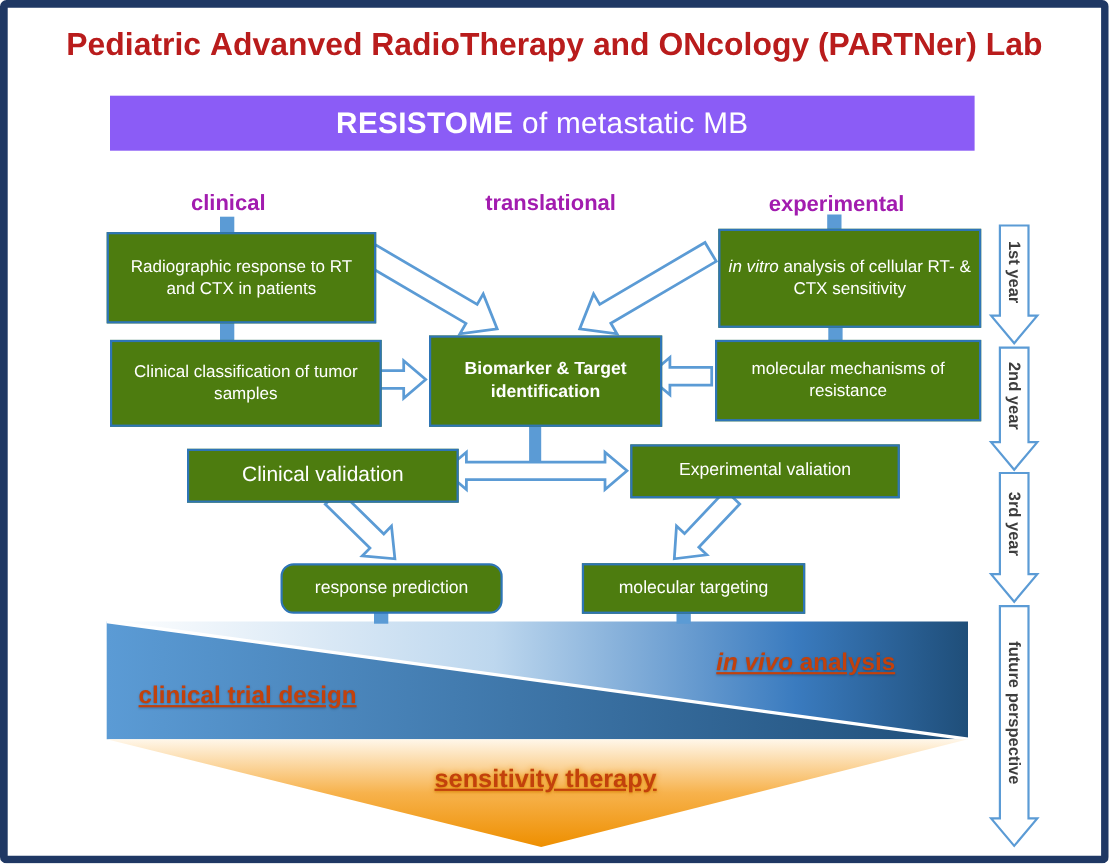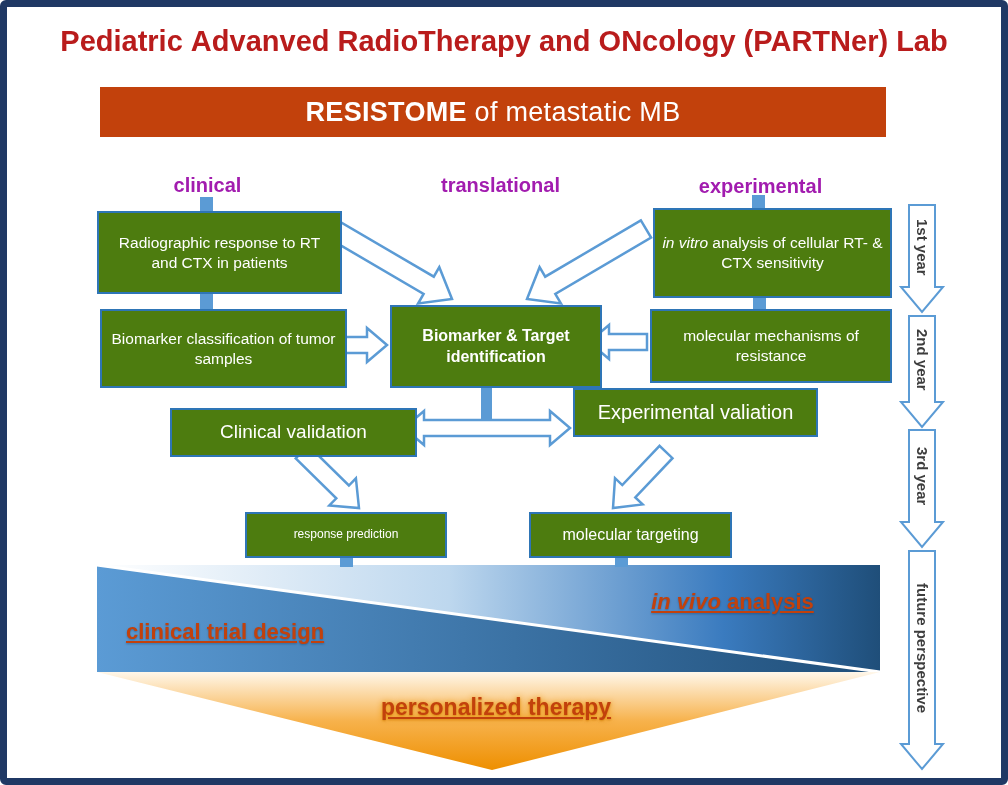--- a/index.html
+++ b/index.html
@@ -3,36 +3,36 @@
 <meta charset="utf-8">
 <style>
   html,body{margin:0;padding:0;}
   body{width:1008px;height:785px;font-family:"Liberation Sans",sans-serif;background:#ffffff;}
   .stage{position:relative;width:1008px;height:785px;background:#ffffff;overflow:hidden;}
   .frame{position:absolute;inset:0;border:7px solid #1f3864;border-radius:6px;pointer-events:none;z-index:50;}
   .gfx{position:absolute;left:0;top:0;z-index:1;}
   .abs{position:absolute;z-index:2;}
   .title{left:30px;top:25px;width:948px;text-align:center;font-size:29px;font-weight:600;color:#b91c1c;line-height:1.15;}
   .title .tb{font-weight:800;}
-  .banner{left:100px;top:87px;width:786px;height:50px;background:#c2410c;color:#ffffff;display:flex;align-items:center;justify-content:center;font-size:27px;letter-spacing:.3px;}
+  .banner{left:100px;top:87px;width:786px;height:50px;background:#8b5cf6;color:#ffffff;display:flex;align-items:center;justify-content:center;font-size:27px;letter-spacing:.3px;}
   .banner span{white-space:pre;}
   .banner .bold{font-weight:700;}
   .col-label{font-size:20px;font-weight:700;color:#a21caf;text-align:center;}
   #col-clinical{left:145px;top:174px;width:125px;}
   #col-translational{left:418px;top:174px;width:165px;}
   #col-experimental{left:678px;top:175px;width:165px;}
   .box{background:#4d7c0f;border:2px solid #2e75b6;color:#ffffff;display:flex;align-items:center;justify-content:center;text-align:center;font-size:15.5px;line-height:1.28;padding:2px 6px;}
   #box-radiographic{left:97px;top:211px;width:229px;height:75px;}
   #box-classification{left:100px;top:309px;width:231px;height:71px;}
   #box-biomarker{left:390px;top:305px;width:196px;height:75px;font-weight:700;font-size:16px;}
   #box-invitro{left:653px;top:208px;width:223px;height:82px;}
   #box-mechanisms{left:650px;top:309px;width:226px;height:66px;}
   #box-clinical-validation{left:170px;top:408px;width:231px;height:41px;font-size:19px;}
-  #box-experimental-validation{left:573px;top:388px;width:229px;height:41px;font-size:20px;}
-  #box-response-prediction{left:245px;top:512px;width:186px;height:38px;font-size:12px;}
+  #box-experimental-validation{left:573px;top:404px;width:229px;height:41px;font-size:16px;}
+  #box-response-prediction{left:255px;top:512px;width:186px;height:38px;font-size:16px;border-radius:12px;}
   #box-molecular-targeting{left:529px;top:512px;width:187px;height:38px;font-size:16px;text-align:center;}
   .ital{font-style:italic;}
   .tl{position:absolute;left:902px;width:40px;writing-mode:vertical-rl;display:flex;align-items:center;justify-content:center;font-size:15px;font-weight:600;color:#3d3d3d;z-index:3;}
   #tl-0{top:208px;height:78px;}
   #tl-1{top:318px;height:84px;}
   #tl-2{top:432px;height:88px;}
   #tl-3{top:552px;height:192px;}
   .funnel-text{color:#c2410c;font-weight:700;z-index:3;text-decoration:underline;}
   #invivo{left:600px;top:589px;width:265px;text-align:center;font-size:22px;text-shadow:0 1px 2px rgba(0,40,80,.35);}
   #ctd{left:126px;top:619px;font-size:22px;text-shadow:0 1px 2px rgba(0,40,80,.35);}
@@ -100,21 +100,21 @@
     </div>
 
   <div class="abs col-label" id="col-clinical">clinical</div>
   <div class="abs col-label" id="col-translational">translational</div>
   <div class="abs col-label" id="col-experimental">experimental</div>
 
   <div class="abs box" id="box-radiographic">
       <span>Radiographic response to RT and CTX in patients</span>
     </div>
   <div class="abs box" id="box-classification">
-      <span>Biomarker classification of tumor samples</span>
+      <span>Clinical classification of tumor samples</span>
     </div>
   <div class="abs box" id="box-biomarker">
       <span>Biomarker &amp; Target identification</span>
     </div>
   <div class="abs box" id="box-mechanisms">
       <span>molecular mechanisms of resistance</span>
     </div>
   <div class="abs box" id="box-invitro">
       <span><span class="ital">in vitro</span><span> analysis of cellular RT- &amp; CTX sensitivity</span></span>
     </div>
@@ -131,16 +131,16 @@
       <span>molecular targeting</span>
     </div>
 
   <div class="tl" id="tl-0">1st year</div>
   <div class="tl" id="tl-1">2nd year</div>
   <div class="tl" id="tl-2">3rd year</div>
   <div class="tl" id="tl-3">future perspective</div>
 
   <div class="abs funnel-text" id="invivo"><span class="ital">in vivo</span><span> analysis</span></div>
   <div class="abs funnel-text" id="ctd">clinical trial design</div>
-  <div class="abs funnel-text" id="pt">personalized therapy</div>
+  <div class="abs funnel-text" id="pt">sensitivity therapy</div>
 
   <div class="frame"></div>
 </div>
 
 </body></html>

